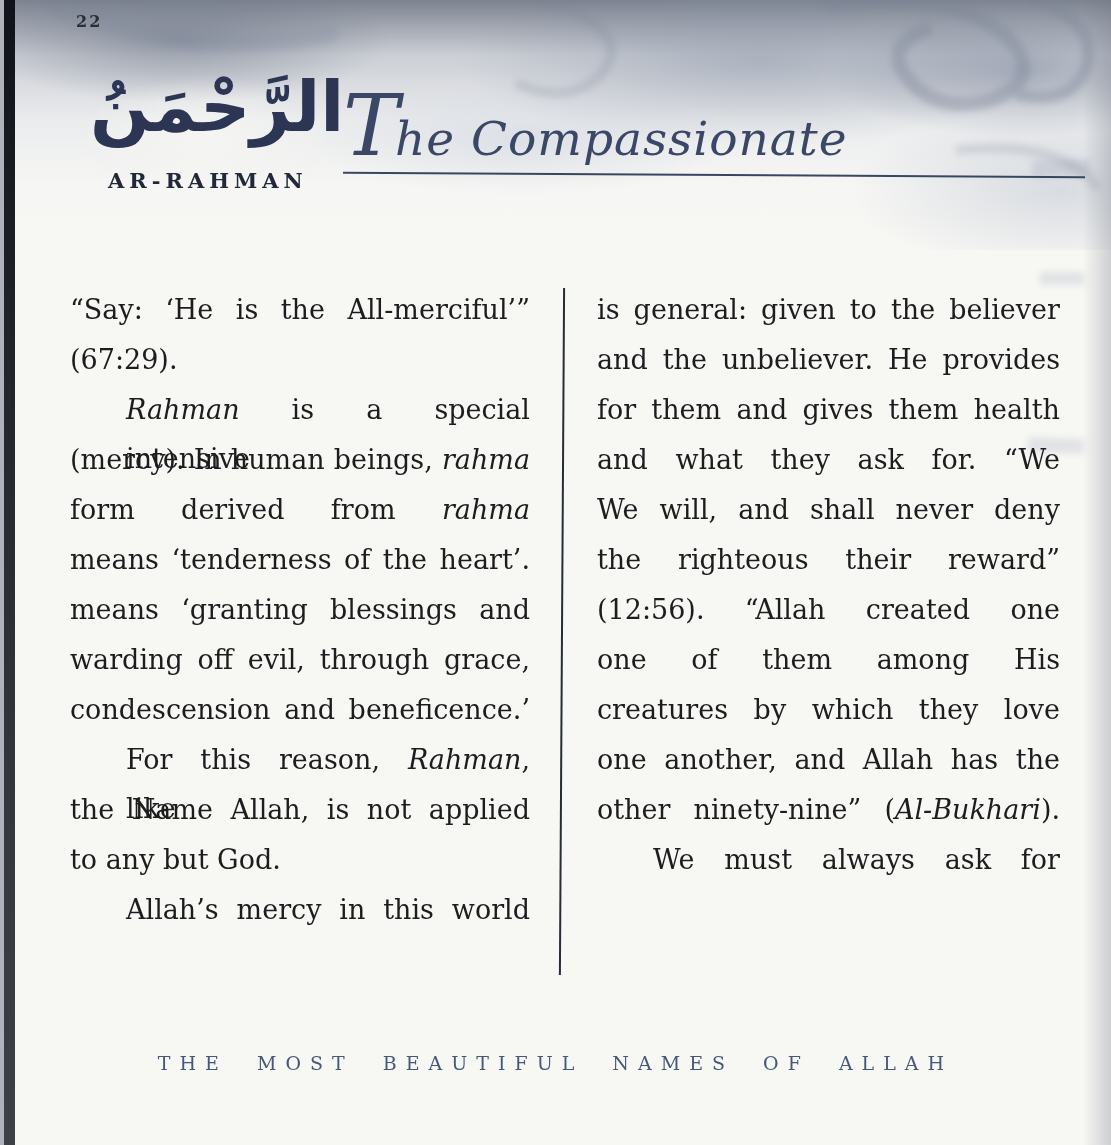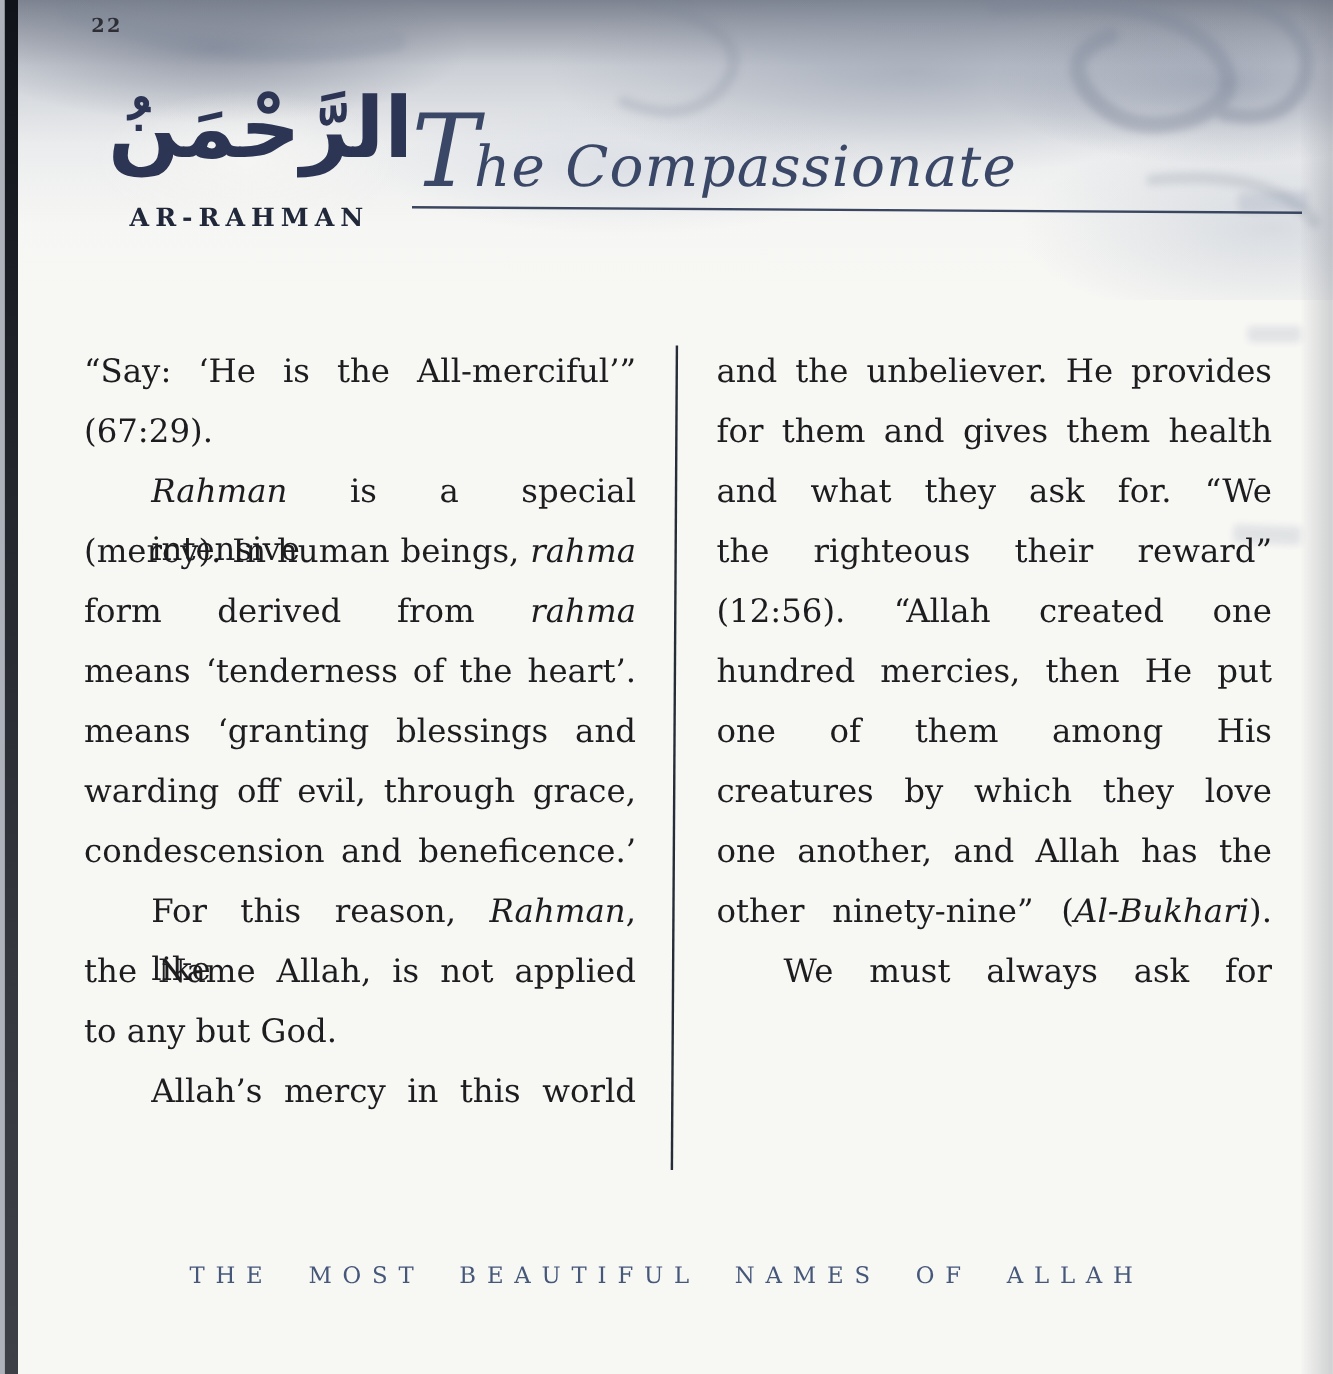--- a/index.html
+++ b/index.html
@@ -106,26 +106,27 @@
       <div class="line j"><span>means ‘granting blessings and</span></div>
       <div class="line j"><span>warding off evil, through grace,</span></div>
       <div class="line j"><span>condescension and beneficence.’</span></div>
       <div class="line j in"><span>For this reason, </span><em>Rahman</em><span>, like</span></div>
       <div class="line j"><span>the Name Allah, is not applied</span></div>
       <div class="line"><span>to any but God.</span></div>
       <div class="line j in"><span>Allah’s mercy in this world</span></div>
     </div>
   <div class="divider"></div>
   <div class="col col-right" id="col-right">
+      <div class="line j"><span>is general: given to the believer</span></div>
       <div class="line j"><span>and the unbeliever. He provides</span></div>
       <div class="line j"><span>for them and gives them health</span></div>
       <div class="line j"><span>and what they ask for. “We</span></div>
+      <div class="line j"><span>We will, and shall never deny</span></div>
       <div class="line j"><span>the righteous their reward”</span></div>
       <div class="line j"><span>(12:56). “Allah created one</span></div>
-      <div class="line j"><span>hundred mercies, then He put</span></div>
       <div class="line j"><span>one of them among His</span></div>
       <div class="line j"><span>creatures by which they love</span></div>
       <div class="line j"><span>one another, and Allah has the</span></div>
       <div class="line j"><span>other ninety-nine” (</span><em>Al-Bukhari</em><span>).</span></div>
       <div class="line j in"><span>We must always ask for</span></div>
     </div>
 </div>
 
 <div class="footer">THE MOST BEAUTIFUL NAMES OF ALLAH</div>
 

